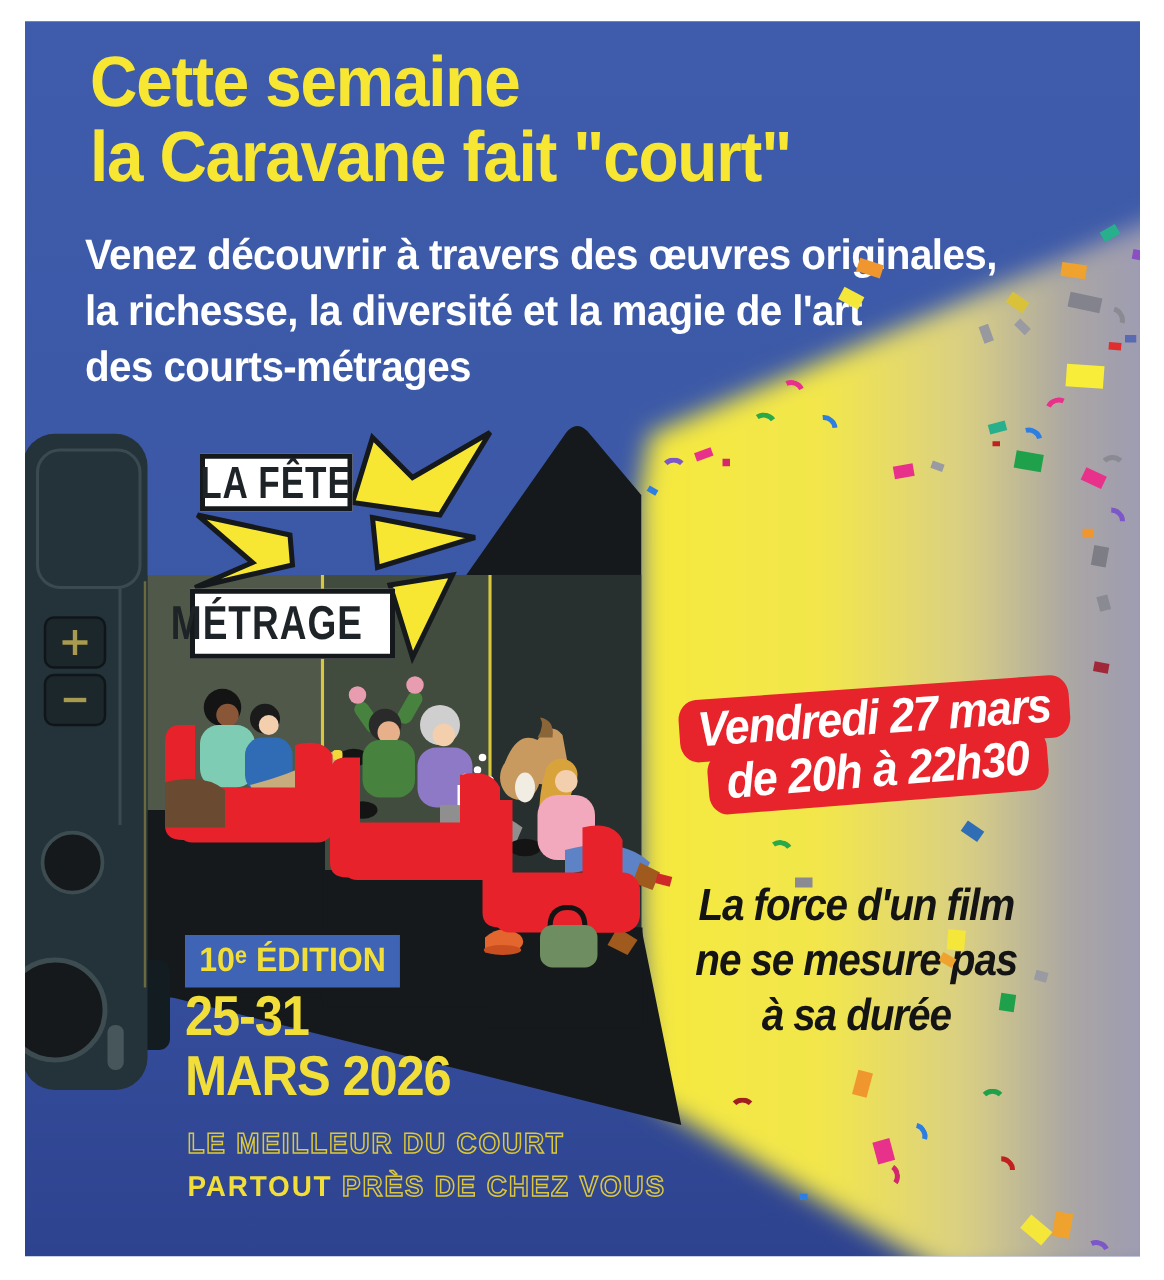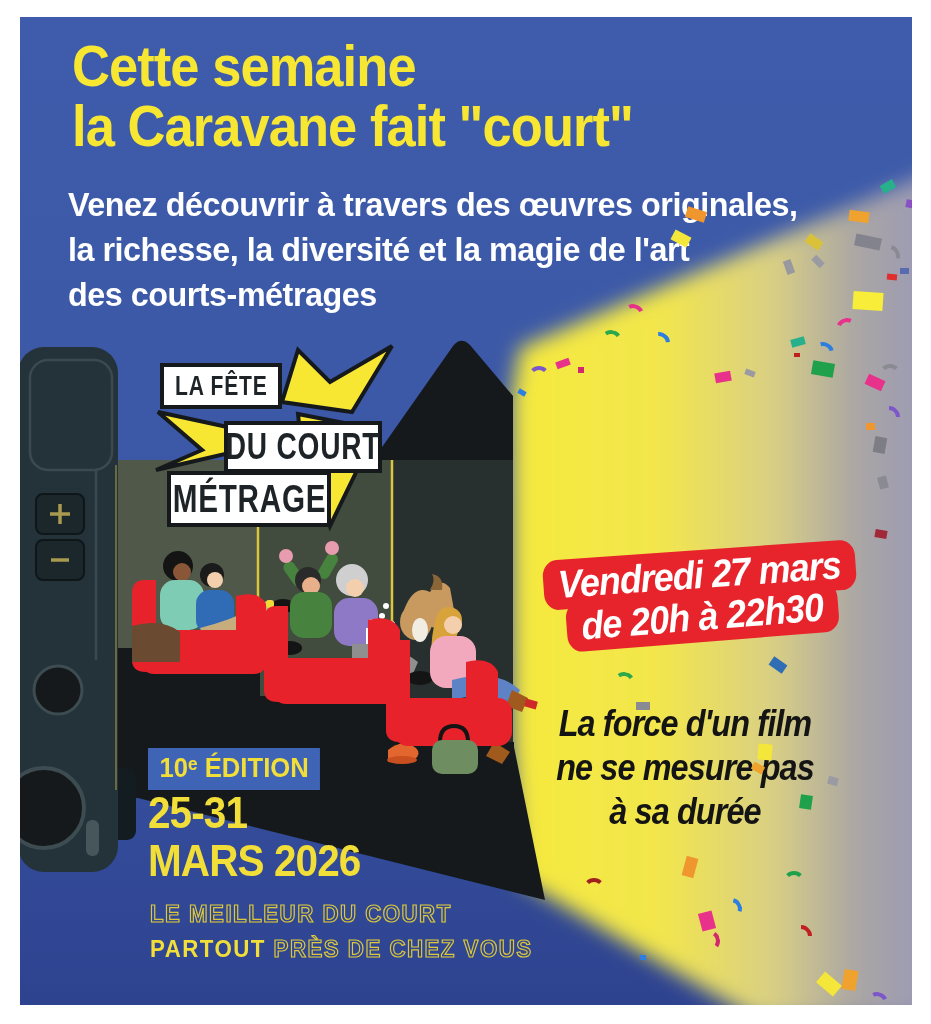--- a/index.html
+++ b/index.html
@@ -175,27 +175,24 @@
       <div>Cette semaine</div>
       <div>la Caravane fait "court"</div>
     </div>
 
     <div class="abs subtitle cond">
       <div>Venez découvrir à travers des œuvres  originales,</div>
       <div>la richesse, la diversité et la magie de l'art</div>
       <div>des courts-métrages</div>
     </div>
 
-    <div class="abs logobox" style="left:160px;top:363px;width:122px;height:46px;font-size:27px;">
+    <div class="abs logobox" style="left:160px;top:363px;width:122px;height:46px;font-size:36px;">
         <span>LA FÊTE</span>
       </div>
-    <div class="abs logobox" style="left:224px;top:421px;width:158px;height:52px;font-size:36px;">
-        <span>DU COURT</span>
-      </div>
-    <div class="abs logobox" style="left:167px;top:471px;width:164px;height:56px;font-size:38px;">
+    <div class="abs logobox" style="left:152px;top:471px;width:164px;height:56px;font-size:38px;justify-content:flex-end;">
         <span>MÉTRAGE</span>
       </div>
 
 
     <div class="abs badge">
       <span class="l1">Vendredi 27 mars</span><br>
       <span class="l2">de 20h à 22h30</span>
     </div>
 
     <div class="abs quote">

